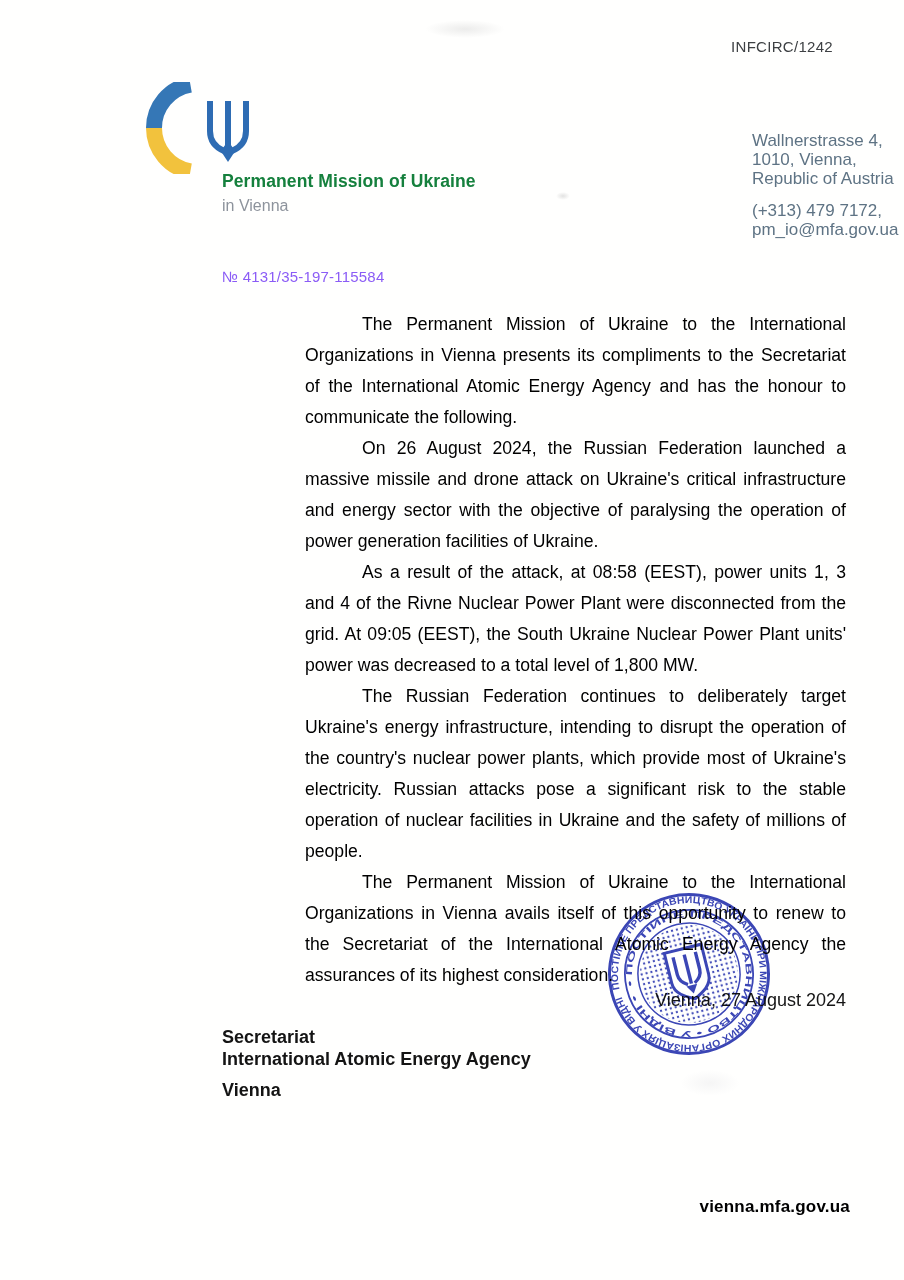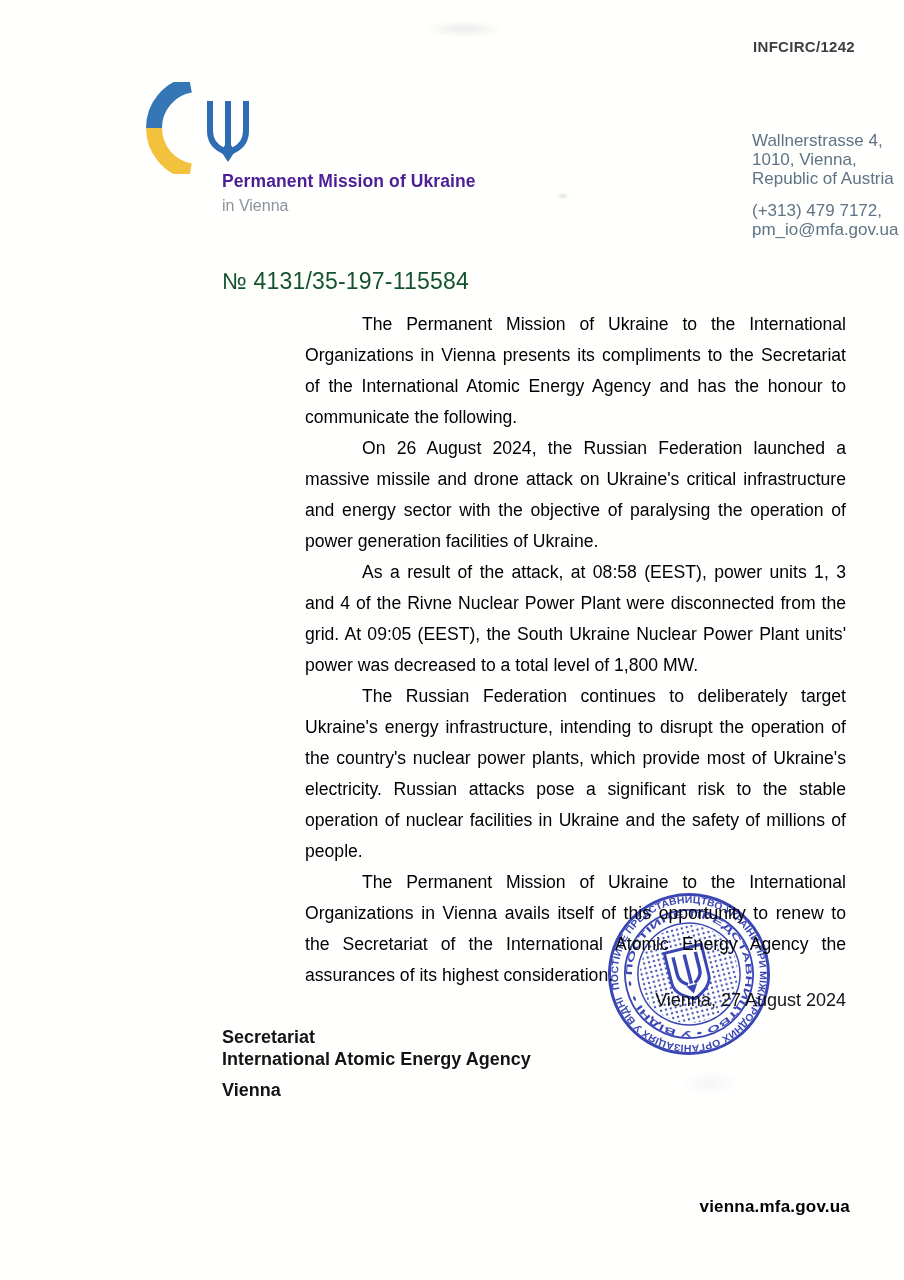--- a/index.html
+++ b/index.html
@@ -6,33 +6,33 @@
   .page{
     position:relative;
     width:904px;height:1280px;
     margin:0 auto;
     background:#fffffe;
     font-family:"Liberation Sans", sans-serif;
     color:#1a1a1a;
     overflow:hidden;
   }
   .doc-ref{
-    position:absolute;top:38px;right:49px;
-    font-size:15px;color:#3d4043;letter-spacing:.3px;font-weight:bold;
+    position:absolute;top:38px;right:71px;
+    font-size:15px;color:#3d4043;letter-spacing:.3px;
   }
   
   .logo-crescent{position:absolute;left:146px;top:82px;}
   .logo-trident{position:absolute;left:203px;top:99px;}
   .mission-block{position:absolute;left:222px;top:171px;line-height:21px;}
-  .mission-name{font-size:17.5px;font-weight:bold;color:#4c1d95;letter-spacing:.1px;margin-bottom:3px;}
+  .mission-name{font-size:17.5px;font-weight:bold;color:#15803d;letter-spacing:.1px;margin-bottom:3px;}
   .mission-sub{font-size:16px;color:#8d939c;}
   .contact-block{position:absolute;left:752px;top:131px;font-size:17px;color:#5e7384;line-height:19px;}
   .contact-gap{height:13px;}
   
-  .ref-line{position:absolute;left:222px;top:268px;font-size:23px;color:#14532d;letter-spacing:.2px;}
+  .ref-line{position:absolute;left:222px;top:268px;font-size:15px;color:#8b5cf6;letter-spacing:.2px;}
   
   .body-block{
     position:absolute;left:305px;top:309px;width:541px;
     font-size:17.6px;line-height:31px;color:#000000;
     text-align:justify;
   }
   .body-block p{margin:0;text-indent:57px;}
   .date-line{position:absolute;top:990px;right:58px;font-size:18px;color:#151515;}
   
   .stamp{

